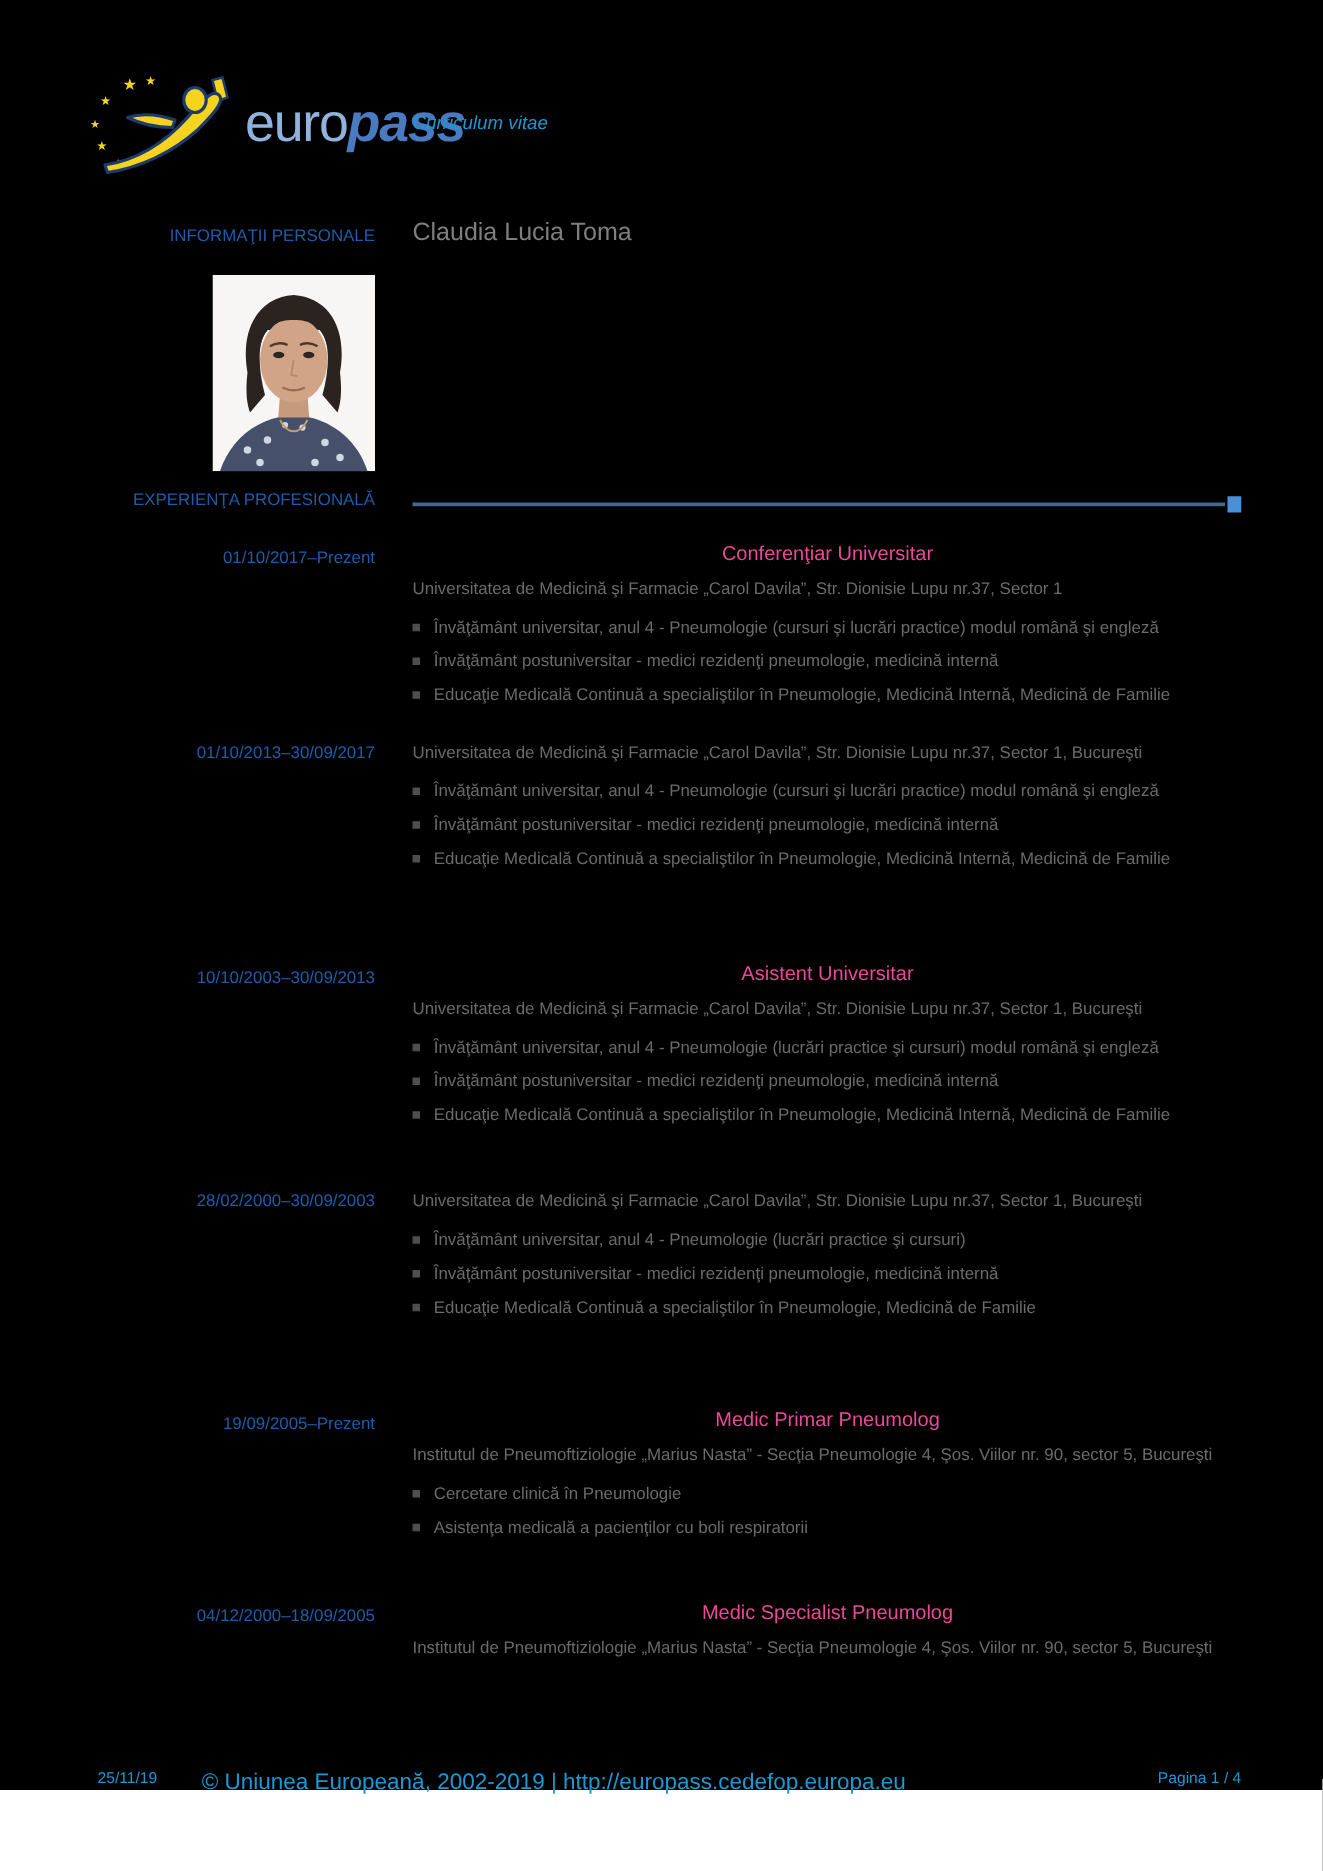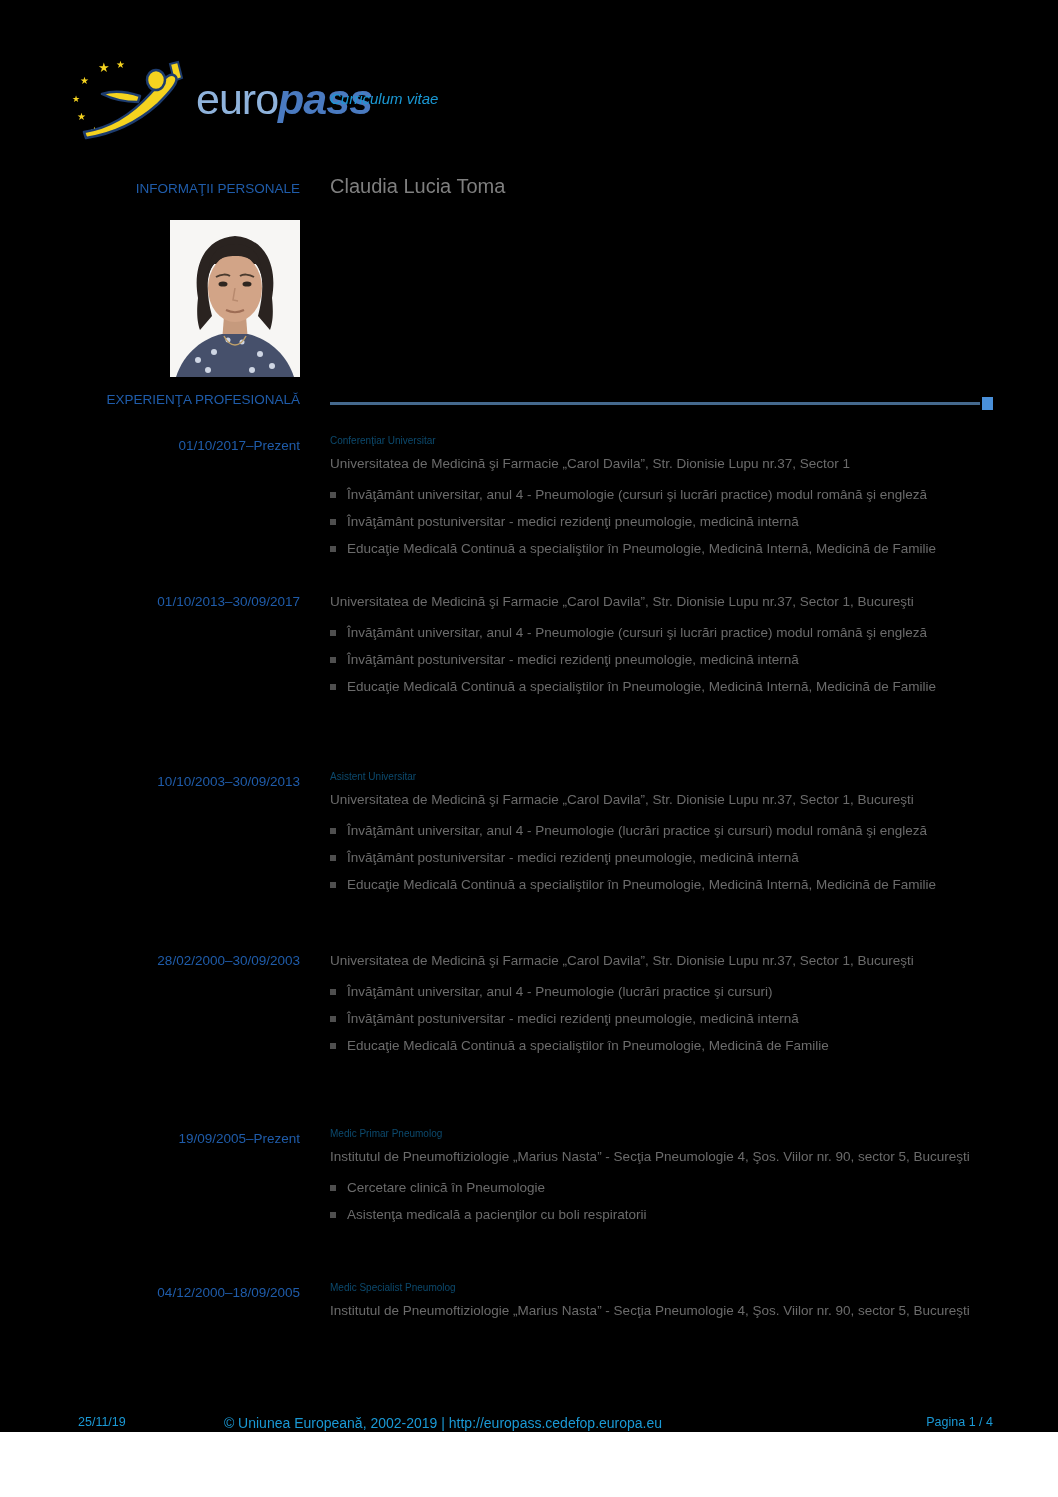--- a/index.html
+++ b/index.html
@@ -24,32 +24,32 @@
   .exp-label { position:absolute; left:0; top:392px; width:300px; text-align:right;
                font-size:13.5px; color:#1f5caa; }
   .exp-line { position:absolute; left:330px; top:402px; width:650px; height:3px; background:#45698e; }
   .exp-square { position:absolute; left:982px; top:397px; width:11px; height:13px; background:#4a90d9; }
 
   
   .entry { position:absolute; left:0; width:1058px; }
   .entry-date { position:absolute; left:0; top:3px; width:300px; text-align:right;
                 font-size:13.5px; color:#1f5caa; }
   .entry-body { margin-left:330px; width:664px; }
-  .entry-title { font-size:10px; color:#0c4a6e; margin-bottom:7px; }
+  .entry-title { font-size:16px; color:#ec4899; margin-bottom:7px;text-align:center; }
   .entry-org { font-size:13.5px; color:#6b6b6b; line-height:21px; margin-bottom:11px; }
   .entry-bullets { list-style:none; }
   .entry-bullets li { position:relative; padding-left:17px; font-size:13.5px; color:#6b6b6b;
                       line-height:20px; margin-bottom:7px; }
   .entry-bullets li::before { content:""; position:absolute; left:0; top:7px;
                               width:6px; height:6px; background:#4f4f4f; }
 
   
   .footer-date { position:absolute; left:78px; top:1415px; font-size:12.5px; color:#1a99d5; }
   .footer-center { position:absolute; left:0; top:1415px; width:886px; text-align:center;
-                   font-size:14px; color:#1a99d5; }
+                   font-size:18px; color:#1a99d5; }
   .footer-page { position:absolute; right:65px; top:1415px; font-size:12.5px; color:#1a99d5; }
 </style>
 </head>
 <body>
 
 <div class="page">
   <div class="page-black"></div>
 
   <div class="logo">
     <svg width="132" height="82" viewBox="0 0 132 82">

